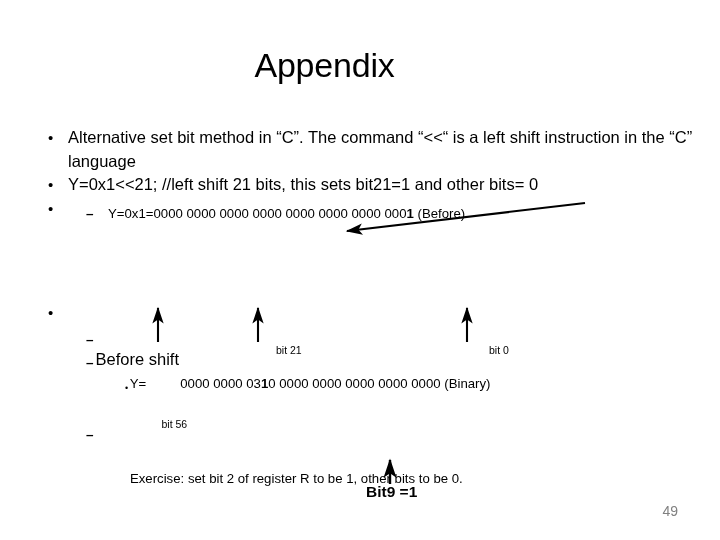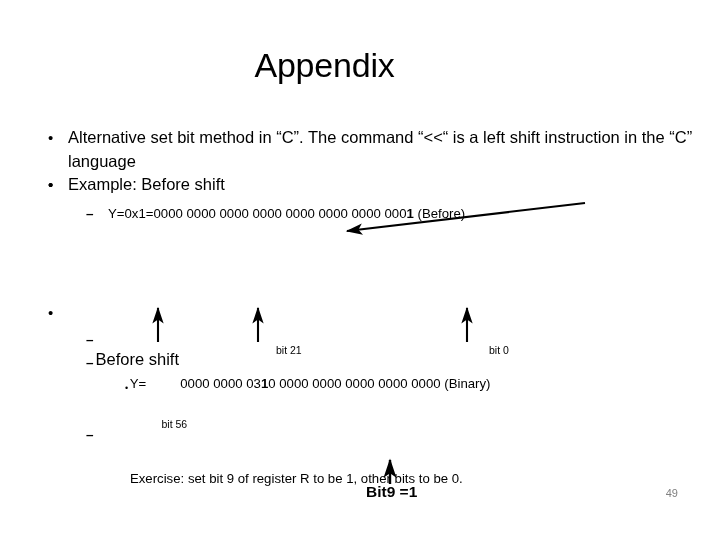--- a/index.html
+++ b/index.html
@@ -136,47 +136,47 @@
     top: 498px;
     width: 720px;
     text-align: center;
     color: #808080;
     font-size: 10.5px;
     line-height: 14px;
   }
   .pagenum {
     position: absolute;
     right: 42px;
-    top: 486px;
+    top: 504px;
     color: #808080;
-    font-size: 11px;
+    font-size: 14px;
     line-height: 14px;
   }
 </style>
 </head>
 <body>
 
 <div class="slide">
 
   <div class="slide-title">Appendix</div>
 
   <div class="body">
 
     <div class="lvl1">
       <span class="bul">•</span>
       <span>Alternative set bit method in “C”. The command “&lt;&lt;“ is a left shift instruction in the “C” language</span>
     </div>
 
     <div class="lvl1">
       <span class="bul">•</span>
-    </div>
-
-    <div class="lvl1">
-      <span class="bul">•</span>
-      <span>Example: Before shift</span>
+      <span>Y=0x1&lt;&lt;21; //left shift 21 bits, this sets bit21=1 and other bits= 0</span>
+    </div>
+
+    <div class="lvl1">
+      <span class="bul">•</span>
     </div>
 
     <div class="lvl2" style="margin-top:6px;">
       <span class="bul">–</span>
       <span>Y=0x1=0000 0000 0000 0000 0000 0000 0000 000</span><b class="bit">1</b><span> (Before)</span>
     </div>
 
   </div>
 
   <div class="abs" id="line-after-shift">
@@ -205,21 +205,21 @@
       <span>bit 56</span>
     </div>
   </div>
 
   <div class="bitlabel" style="left:236px; top:343px;">bit 21</div>
   <div class="bitlabel" style="left:449px; top:343px;">bit 0</div>
 
   <div class="abs" id="block-exercise">
     <div class="lvl2">
       <span class="bul">–</span>
-      <span>Exercise: set bit 9 of register R to be 1, other bits to be 0.</span>
+      <span>Exercise: set bit 2 of register R to be 1, other bits to be 0.</span>
     </div>
     
     
     
   </div>
 
   <div id="bit9-label">Bit9 =1</div>
 
   <svg class="arrows" width="720" height="540" viewBox="0 0 720 540" xmlns="http://www.w3.org/2000/svg">
     <defs>

